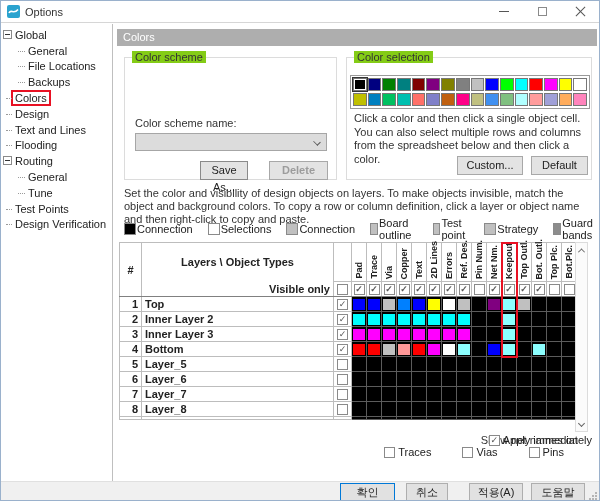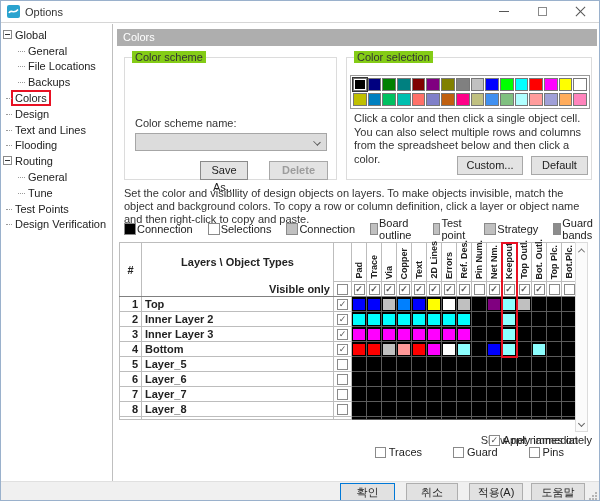--- a/index.html
+++ b/index.html
@@ -97,21 +97,21 @@
   .nn-label { margin-right:14px; color:#333; }
   .nn-item { display:flex; align-items:center; margin-right:28px; }
   .nn-item span { margin-left:3px; }
   .apply-imm { position:absolute; right:0; top:0; display:flex; align-items:center; }
   .apply-imm span { margin-left:3px; }
 
   
   .footer { position:absolute; left:0; top:480px; width:100%; height:21px; background:#f0f0f0; border-top:1px solid #e0e0e0; }
   .fbtn { position:absolute; top:1px; height:19px; background:#e1e1e1; border:1px solid #aeaeae; font-family:inherit; font-size:11px; line-height:17px; text-align:center; color:#222; }
   .f-ok { left:339px; width:55px; border-color:#0078d7; }
-  .f-cancel { left:405px; width:52px; }
+  .f-cancel { left:405px; width:42px; }
   .f-apply { left:468px; width:54px; }
   .f-help { left:530px; width:54px; }
   .resize-grip { position:absolute; right:2px; bottom:2px; width:8px; height:8px;
     background: radial-gradient(circle at 1px 7px,#b5b5b5 1px,transparent 1.2px),
                 radial-gradient(circle at 4px 4px,#b5b5b5 1px,transparent 1.2px),
                 radial-gradient(circle at 7px 1px,#b5b5b5 1px,transparent 1.2px),
                 radial-gradient(circle at 4px 7px,#b5b5b5 1px,transparent 1.2px),
                 radial-gradient(circle at 7px 4px,#b5b5b5 1px,transparent 1.2px),
                 radial-gradient(circle at 7px 7px,#b5b5b5 1px,transparent 1.2px); }
 </style>
@@ -846,21 +846,21 @@
 
     <div class="net-names">
       <span class="nn-label">Show net names on</span>
       <span style="display:flex;align-items:center;">
           <label class="nn-item">
             <span class="cb"></span>
             <span>Traces</span>
           </label>
           <label class="nn-item">
             <span class="cb"></span>
-            <span>Guard</span>
+            <span>Vias</span>
           </label>
           <label class="nn-item">
             <span class="cb"></span>
             <span>Pins</span>
           </label>
         </span>
       <label class="apply-imm">
         <span class="cb on" id="apply-cb">✓</span>
         <span>Apply immediately</span>
       </label>

